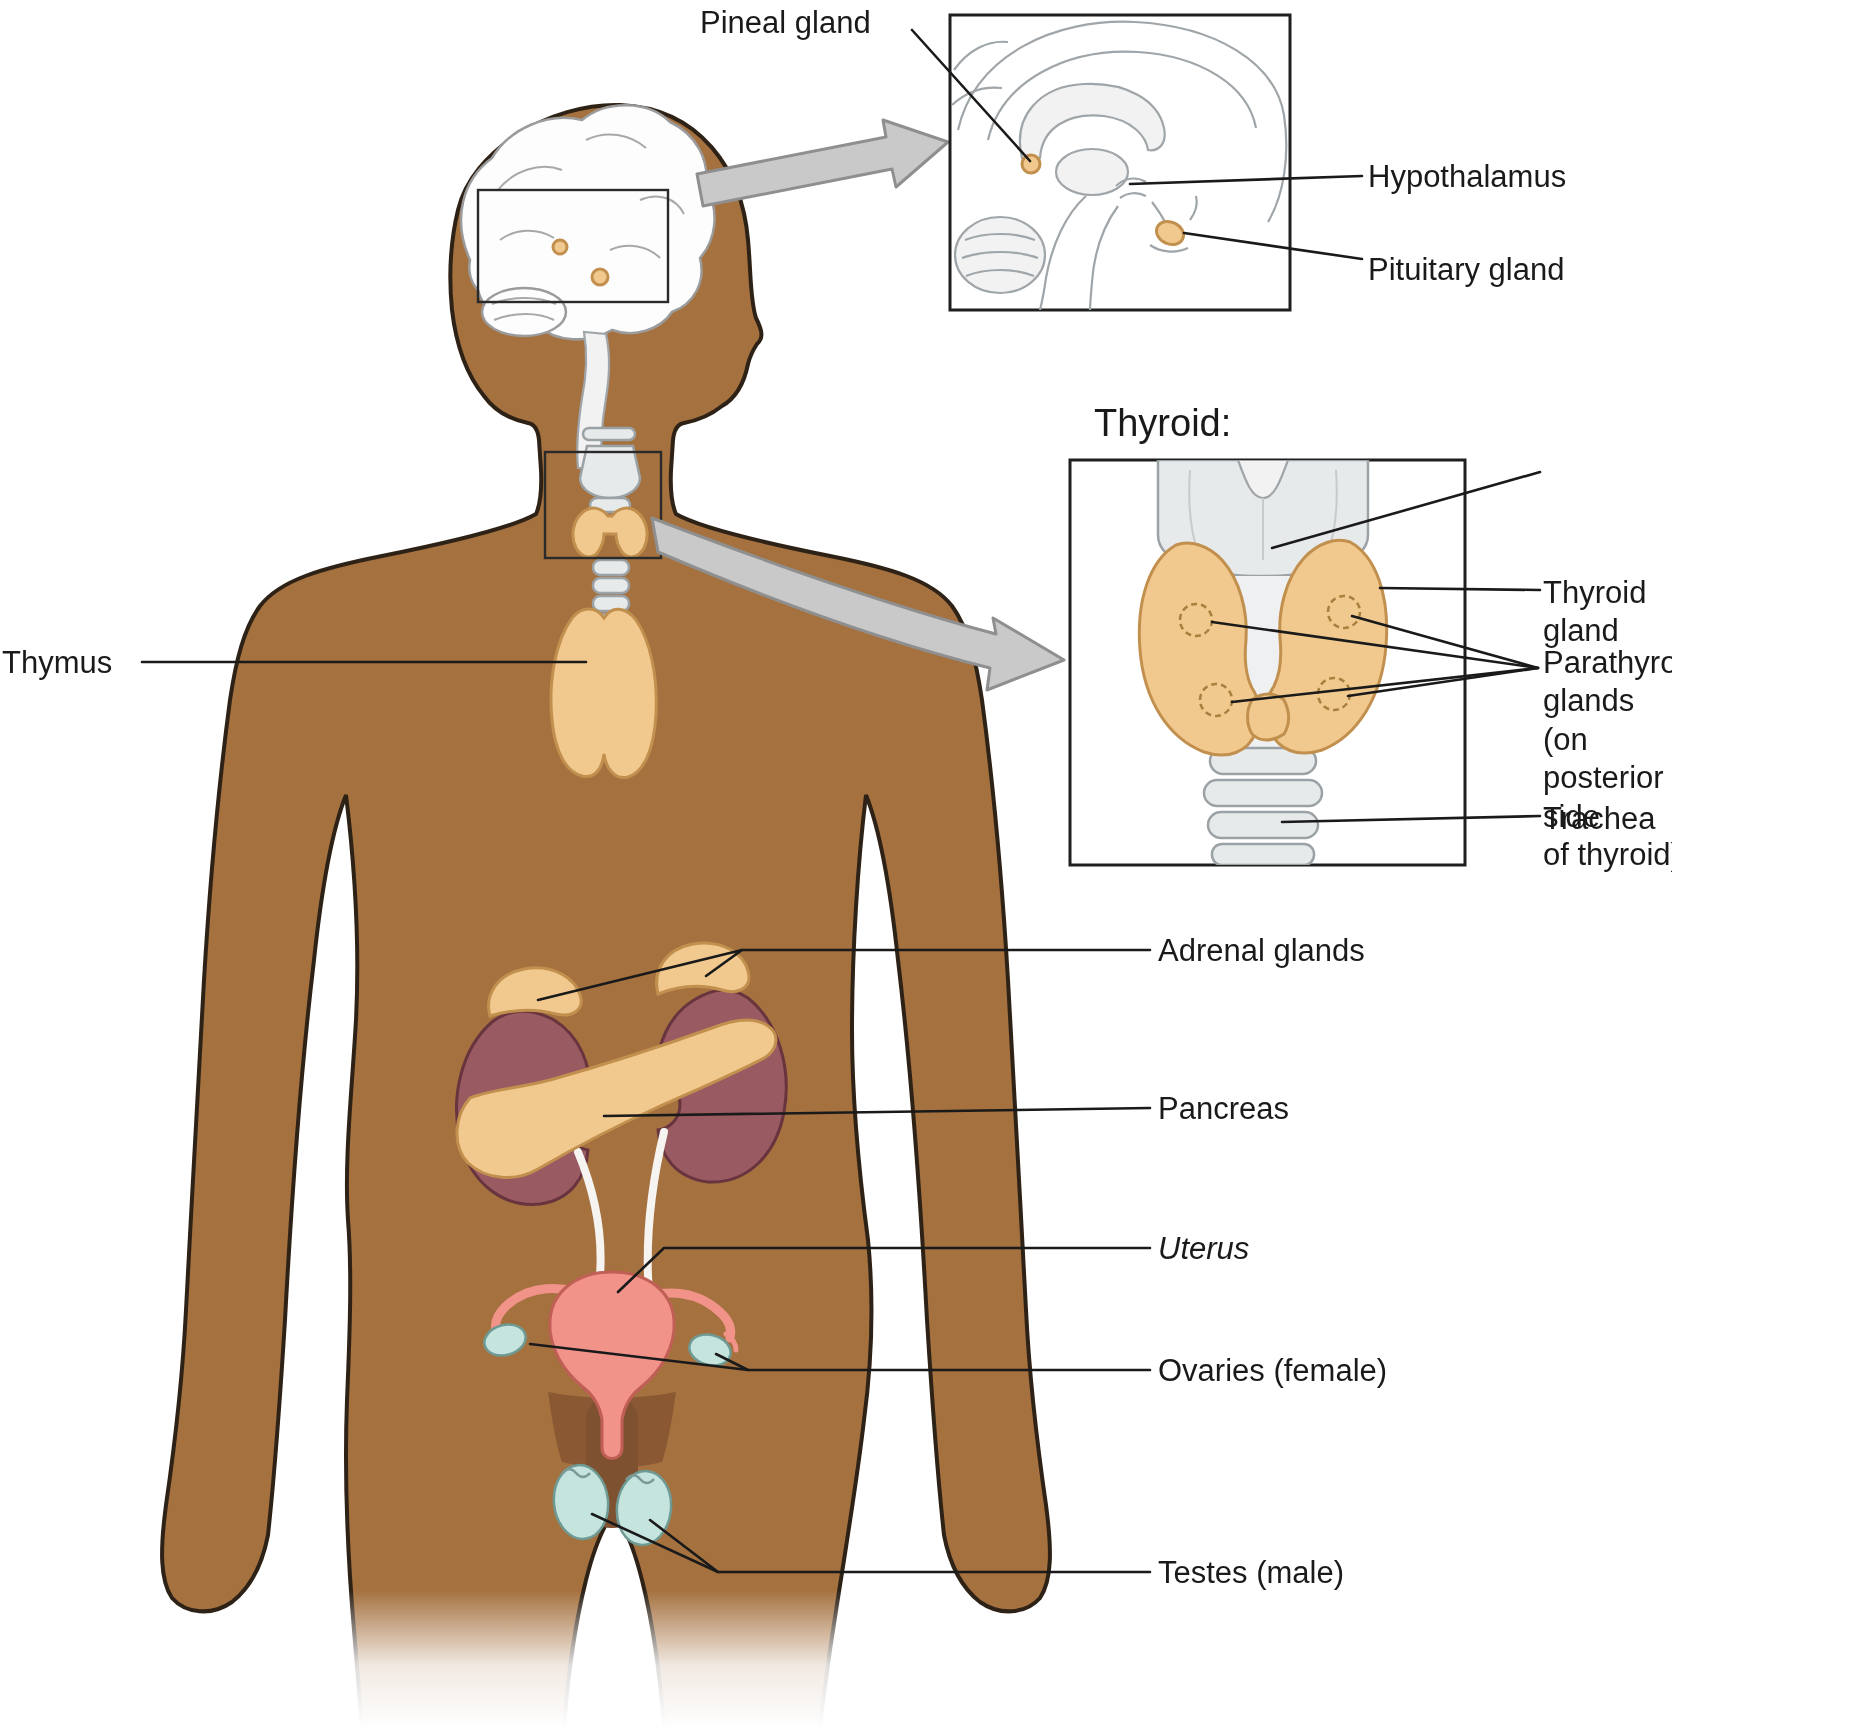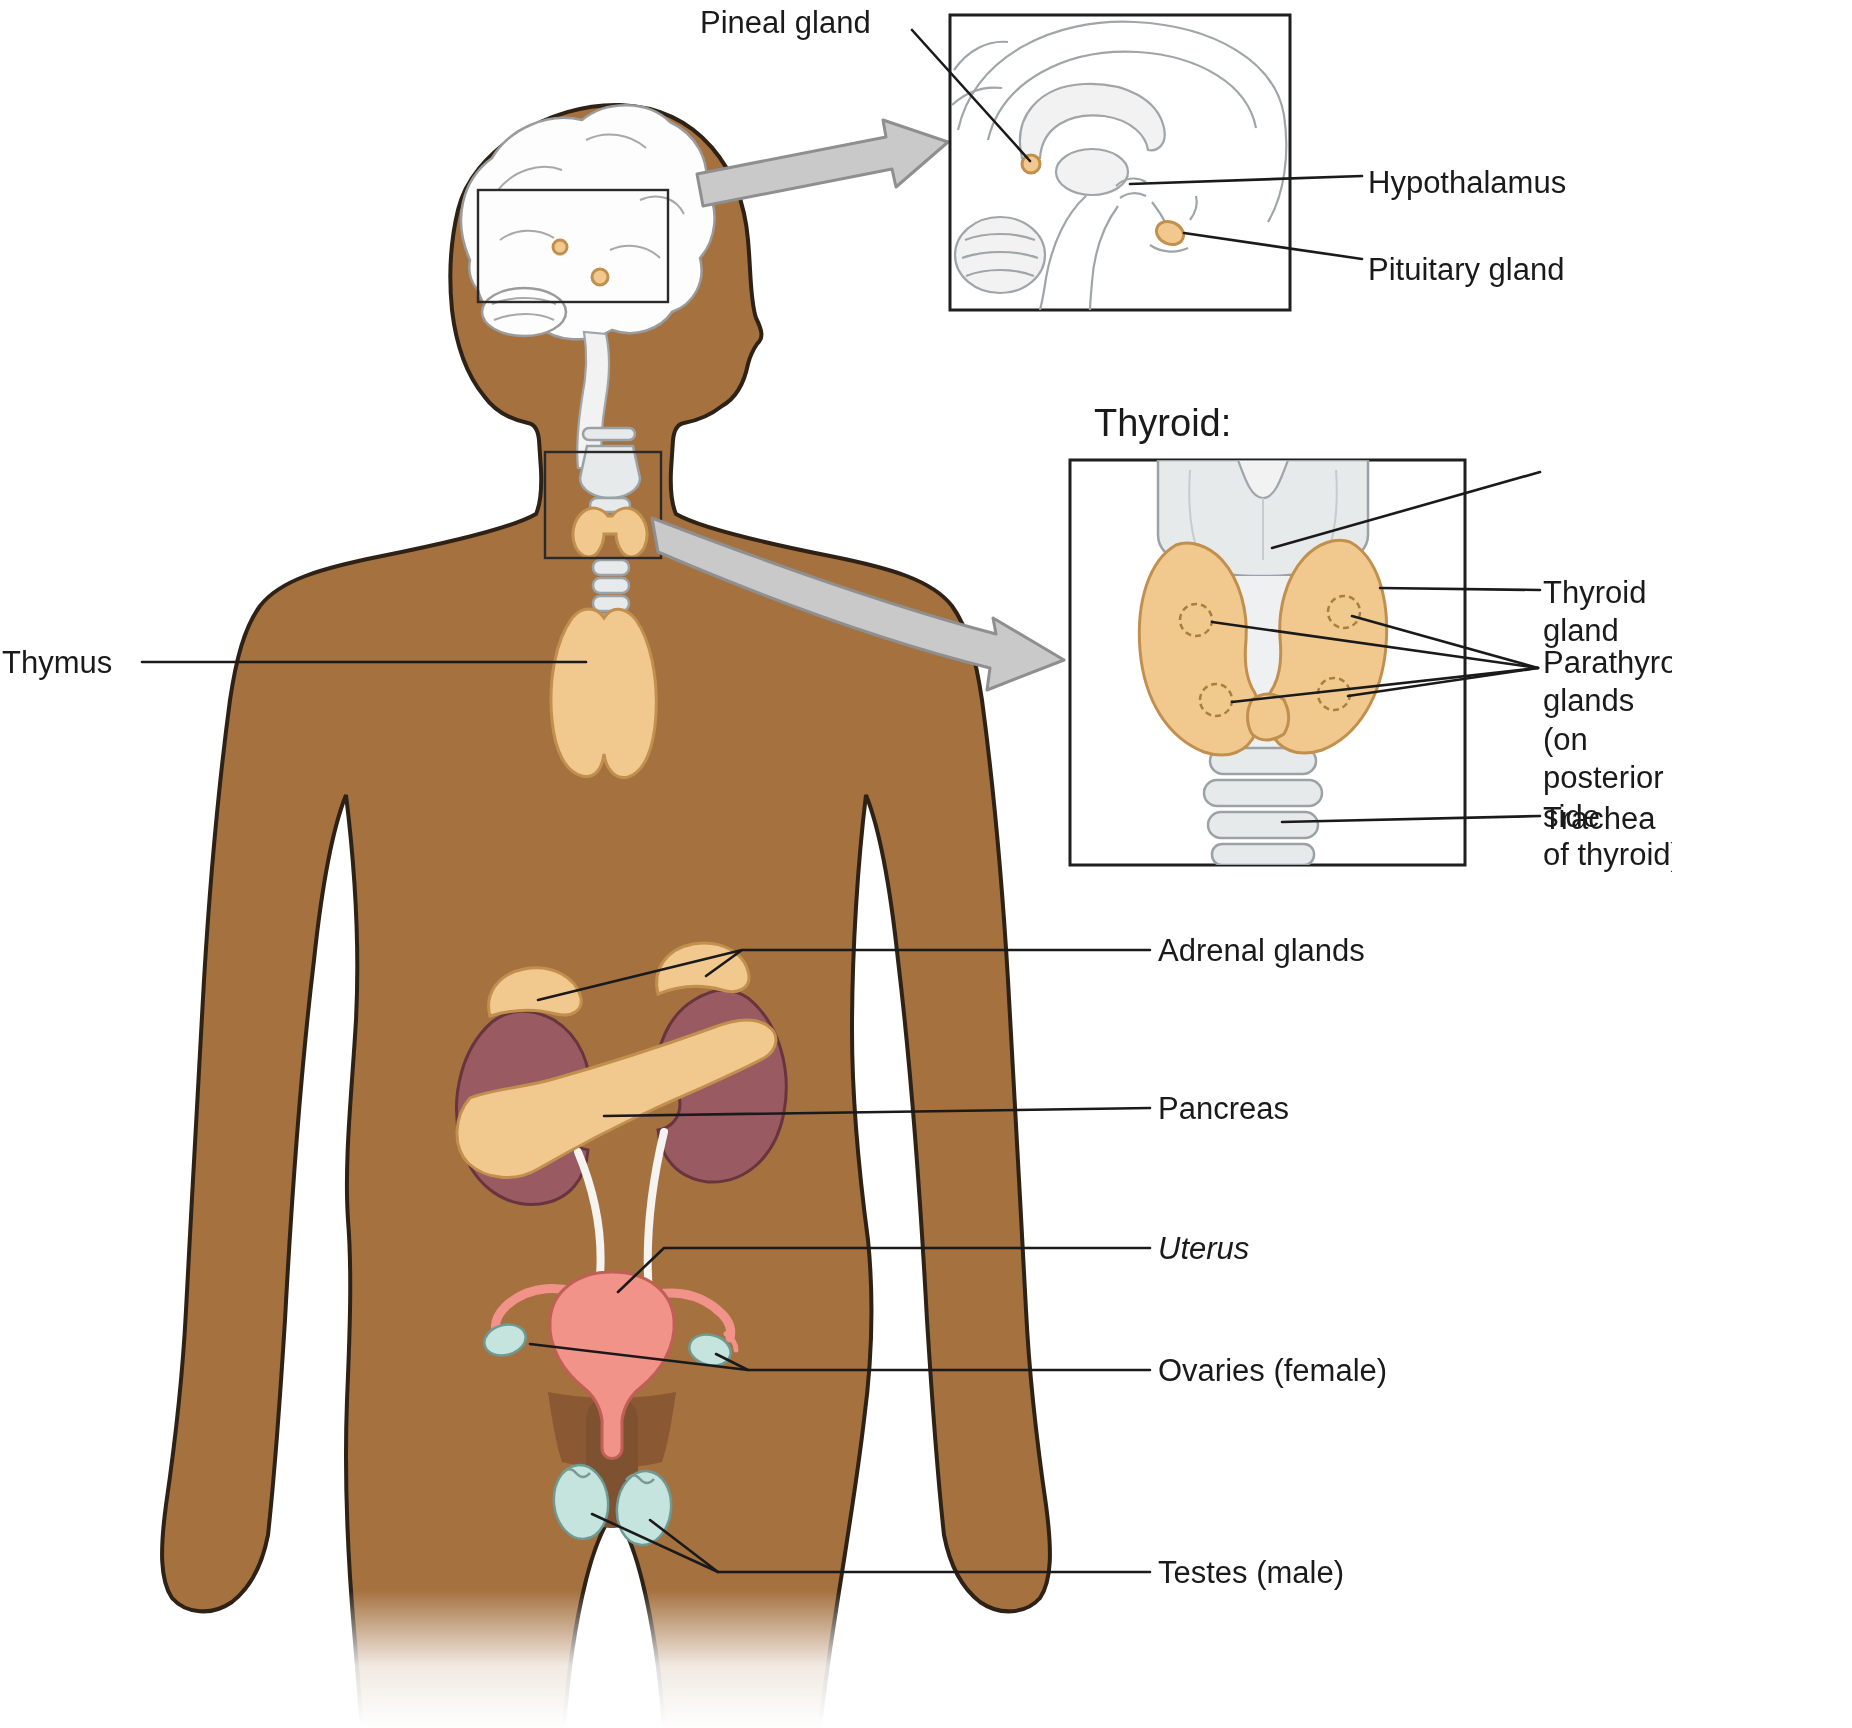--- a/index.html
+++ b/index.html
@@ -297,21 +297,21 @@
     <path class="leader" d="M 1150 1108 L 604 1116"></path>
     <path class="leader" d="M 1150 1248 L 664 1248 L 618 1292"></path>
     <path class="leader" d="M 1150 1370 L 748 1370 L 530 1344"></path>
     <path class="leader" d="M 748 1370 L 716 1354"></path>
     <path class="leader" d="M 1150 1572 L 718 1572 L 592 1514"></path>
     <path class="leader" d="M 718 1572 L 650 1520"></path>
   </g>
 </svg>
 
   <div class="label" style="left:700px;top:4px;">Pineal gland</div>
-  <div class="label" style="left:1368px;top:164px;">Hypothalamus</div>
+  <div class="label" style="left:1368px;top:158px;">Hypothalamus</div>
   <div class="label" style="left:1368px;top:242px;margin-top:9px;">Pituitary gland</div>
   <div class="label bold" style="left:1072px;top:400px;">Thyroid:</div>
   <div class="label" style="left:1543px;top:574px;">Thyroid gland</div>
   <div class="label" style="left:1543px;top:644px;">Parathyroid glands
 (on posterior side
 of thyroid)</div>
   <div class="label" style="left:1543px;top:800px;">Trachea</div>
   <div class="label" style="left:2px;top:644px;">Thymus</div>
   <div class="label" style="left:1158px;top:932px;">Adrenal glands</div>
   <div class="label" style="left:1158px;top:1090px;">Pancreas</div>

